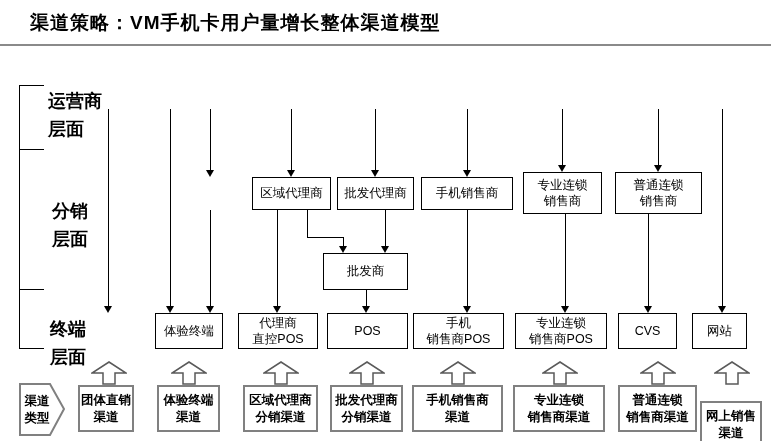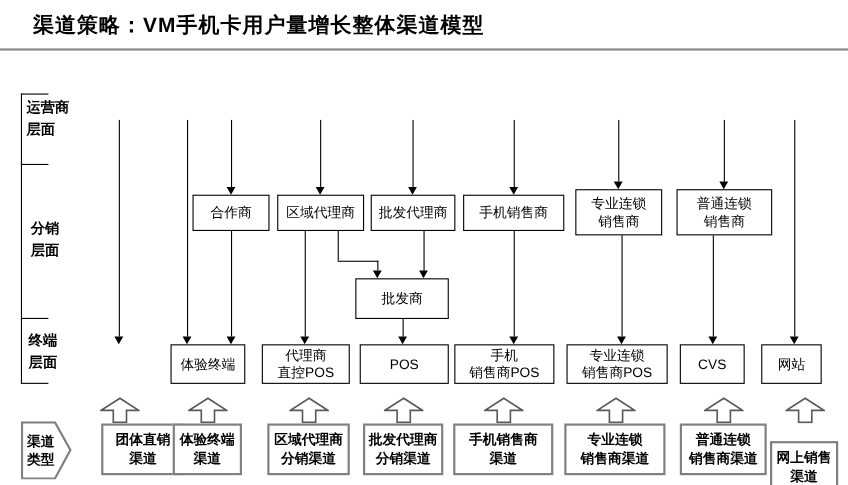--- a/index.html
+++ b/index.html
@@ -11,22 +11,22 @@
 
   .page-title{
     position:absolute;left:30px;top:10px;font-size:19px;font-weight:bold;
     letter-spacing:1px;white-space:nowrap;
   }
   .title-rule{position:absolute;left:0;top:44px;width:771px;height:2px;background:#8a8a8a;}
 
   
   .bline{position:absolute;background:var(--line,#000);}
   .side-label{
-    position:absolute;font-size:13px;font-weight:bold;line-height:1.55;
-    white-space:pre-line;text-align:left;
+    position:absolute;font-size:18px;font-weight:bold;line-height:1.55;
+    white-space:pre-line;text-align:left;margin-left:24px;
   }
 
   
   .banner{
     position:absolute;left:80px;top:79px;width:671px;height:30px;
     background:var(--banner-bg,#f00);color:var(--banner-text,#fff);
     display:flex;align-items:center;justify-content:center;
     font-size:15px;font-weight:bold;letter-spacing:2px;
   }
 
@@ -79,25 +79,24 @@
     <div class="bline" style="left:19px;top:85px;width:1px;height:264px"></div>
     <div class="bline" style="left:19px;top:85px;width:25px;height:1px"></div>
     <div class="bline" style="left:19px;top:149px;width:25px;height:1px"></div>
     <div class="bline" style="left:19px;top:289px;width:25px;height:1px"></div>
     <div class="bline" style="left:19px;top:348px;width:25px;height:1px"></div>
   </div>
   <div class="side-label" style="left:24px;top:88px">运营商
 层面</div>
   <div class="side-label" style="left:28px;top:198px">分销
 层面</div>
-  <div class="side-label" style="left:26px;top:300px">终端
+  <div class="side-label" style="left:26px;top:316px">终端
 层面</div>
 
 
-  <div class="box" style="left:175px;top:177px;width:70px;height:33px">合作商</div>
   <div class="box" style="left:252px;top:177px;width:79px;height:33px">区域代理商</div>
   <div class="box" style="left:337px;top:177px;width:77px;height:33px">批发代理商</div>
   <div class="box" style="left:421px;top:177px;width:92px;height:33px">手机销售商</div>
   <div class="box" style="left:523px;top:172px;width:79px;height:42px">专业连锁
 销售商</div>
   <div class="box" style="left:615px;top:172px;width:87px;height:42px">普通连锁
 销售商</div>
 
   <div class="box" style="left:323px;top:253px;width:85px;height:37px">批发商</div>
 
@@ -192,21 +191,21 @@
   <svg class="up-arrow" style="left:542px;top:361px" viewBox="0 0 36 24">
       <polygon points="18,1 35,12 24,12 24,23 12,23 12,12 1,12"></polygon>
     </svg>
   <svg class="up-arrow" style="left:640px;top:361px" viewBox="0 0 36 24">
       <polygon points="18,1 35,12 24,12 24,23 12,23 12,12 1,12"></polygon>
     </svg>
   <svg class="up-arrow" style="left:714px;top:361px" viewBox="0 0 36 24">
       <polygon points="18,1 35,12 24,12 24,23 12,23 12,12 1,12"></polygon>
     </svg>
 
-  <div class="channel-box" style="left:92px;top:385px;width:76px;height:47px">团体直销
+  <div class="channel-box" style="left:78px;top:385px;width:56px;height:47px">团体直销
 渠道</div>
   <div class="channel-box" style="left:157px;top:385px;width:63px;height:47px">体验终端
 渠道</div>
   <div class="channel-box" style="left:243px;top:385px;width:75px;height:47px">区域代理商
 分销渠道</div>
   <div class="channel-box" style="left:330px;top:385px;width:73px;height:47px">批发代理商
 分销渠道</div>
   <div class="channel-box" style="left:412px;top:385px;width:91px;height:47px">手机销售商
 渠道</div>
   <div class="channel-box" style="left:513px;top:385px;width:92px;height:47px">专业连锁

